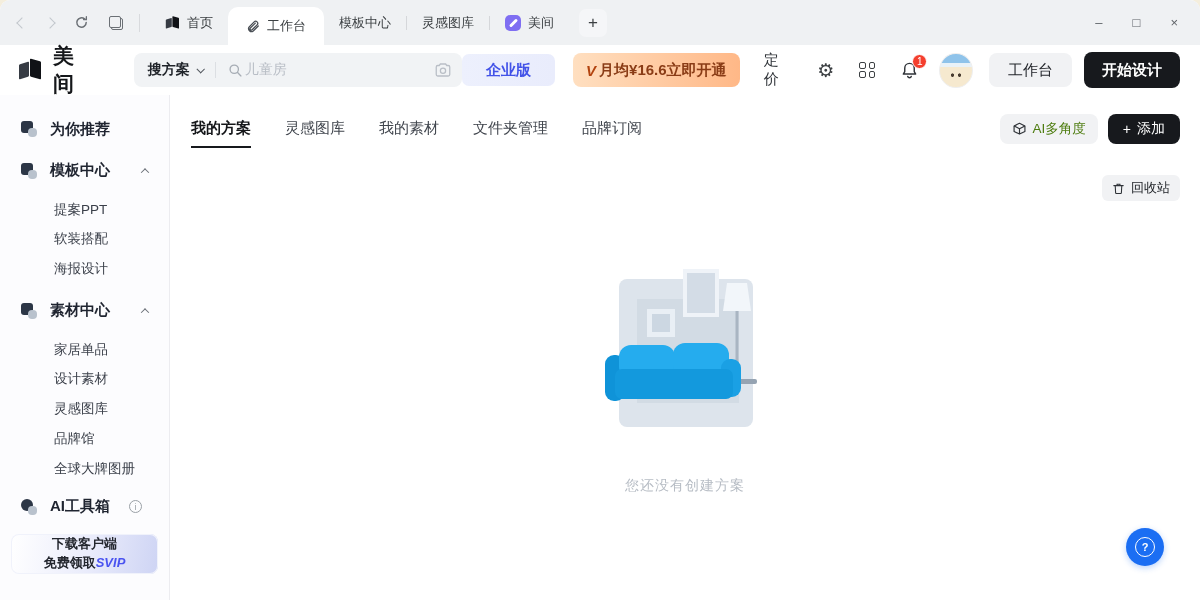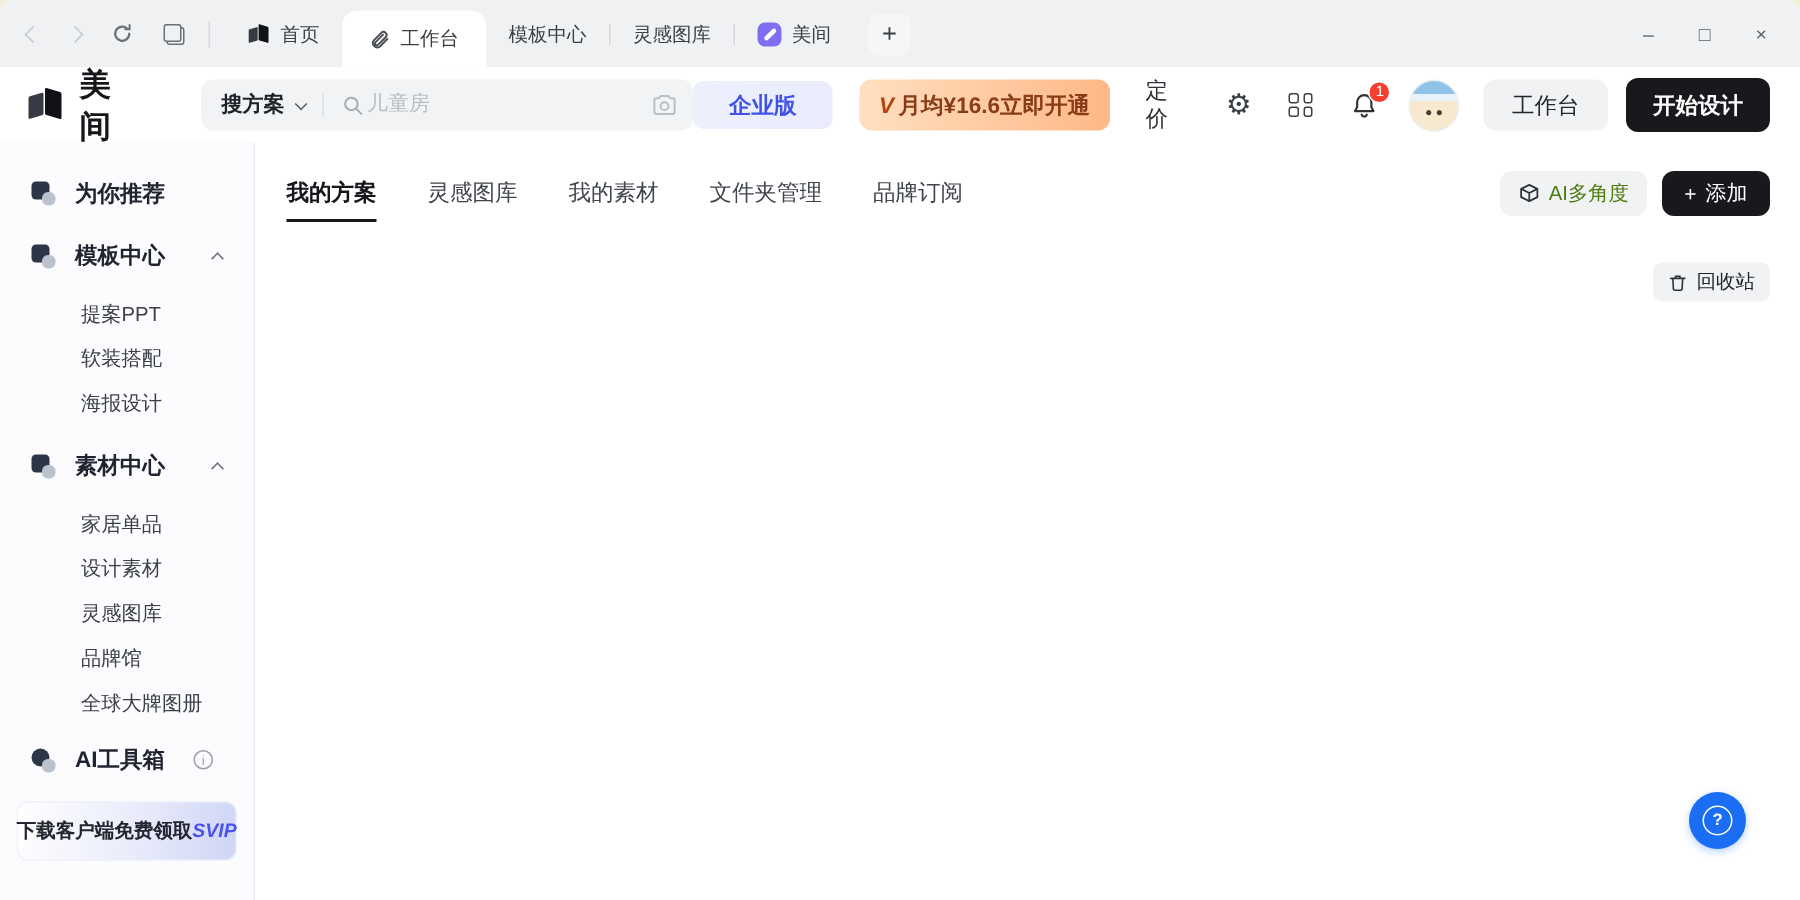--- a/index.html
+++ b/index.html
@@ -68,21 +68,21 @@
   .bodyrow { display: flex; height: 505px; }
   .sidebar { width: 170px; background: #fcfcfe; border-right: 1px solid #ececf0; display: flex; flex-direction: column; padding-top: 20px; flex: 0 0 auto; }
   .side-item { display: flex; align-items: center; gap: 13px; padding-left: 21px; height: 30px; margin-bottom: 13px; font-size: 15px; font-weight: 700; color: #1f2430; cursor: pointer; }
   .side-sub { padding-left: 54px; height: 24px; margin-bottom: 7px; font-size: 13.5px; font-weight: 400; color: #3a3f49; display: flex; align-items: center; cursor: pointer; }
   .sicon { width: 16px; height: 16px; position: relative; flex: 0 0 auto; }
   .sicon .a { position: absolute; left: 0; top: 0; width: 12px; height: 12px; background: #2c3646; border-radius: 3px; }
   .sicon .b { position: absolute; right: 0; bottom: 0; width: 9px; height: 9px; background: #b9c2cd; border-radius: 4px; }
   .chev-up { width: 6px; height: 6px; border-right: 1.5px solid #6a6f77; border-bottom: 1.5px solid #6a6f77; transform: rotate(-135deg) translate(-1px,-1px); margin-left: auto; margin-right: 21px; }
   .info-ic { width: 13px; height: 13px; border: 1px solid #9aa0a6; border-radius: 50%; margin-left: 6px; position: relative; }
   .info-ic::after { content: "i"; position: absolute; left: 0; right: 0; top: 0.5px; text-align: center; font-size: 9px; color: #9aa0a6; font-weight: 400; font-style: normal; }
-  .side-banner { margin: auto 11px 26px 11px; height: 42px; border-radius: 8px; display: flex; flex-direction: row; align-items: center; justify-content: center; line-height: 1.45; font-size: 13px; font-weight: 700; color: #23262e; cursor: pointer;
+  .side-banner { margin: auto 11px 26px 11px; height: 42px; border-radius: 8px; display: flex; flex-direction: column; align-items: center; justify-content: center; line-height: 1.45; font-size: 13px; font-weight: 700; color: #23262e; cursor: pointer;
     background: linear-gradient(100deg, #ffffff 0%, #e9ebfb 55%, #ced4f4 100%);
     box-shadow: inset 0 0 0 1px #f0f2fb; }
   .svip { color: #4a53f0; font-style: italic; }
 
   
   .main { flex: 1; position: relative; background: #fff; padding: 24px 20px 0 21px; }
   .tabs-row { display: flex; align-items: flex-start; gap: 34px; }
   .mtab { font-size: 15px; color: #40454d; padding-bottom: 10px; position: relative; cursor: pointer; }
   .mtab.active { color: #15171a; font-weight: 700; }
   .mtab.active::after { content: ""; position: absolute; left: 0; right: 0; bottom: 0; height: 2.5px; background: #17191d; }
@@ -311,19 +311,38 @@
       </div>
 
       <div class="btn btn-recycle">
         <svg width="13" height="13" viewBox="0 0 18 18" fill="none" stroke="#2f3338" stroke-width="1.5" stroke-linecap="round">
           <path d="M2.5 5h13M7 5V3h4v2"></path>
             <path d="M4.5 5.5 5 15a1 1 0 0 0 1 .9h6a1 1 0 0 0 1-.9l.5-9.5"></path>
         </svg>
         <span>回收站</span>
       </div>
 
+      <div class="empty">
+        <svg width="160" height="170" viewBox="0 0 160 170">
+          <rect x="14" y="12" width="134" height="148" rx="8" fill="#dde4ec"></rect>
+          <rect x="32" y="32" width="102" height="104" fill="#c9d4df" opacity="0.55"></rect>
+          <rect x="42" y="42" width="28" height="28" fill="#e9eff5"></rect>
+          <rect x="47" y="47" width="18" height="18" fill="#ccd7e2"></rect>
+          <rect x="78" y="2" width="36" height="48" fill="#eff3f8"></rect>
+          <rect x="82" y="6" width="28" height="40" fill="#d3dce6"></rect>
+          <polygon points="122,16 142,16 146,44 118,44" fill="#f2f6fa"></polygon>
+          <rect x="130.5" y="44" width="3" height="70" fill="#a9b5c2"></rect>
+          <rect x="112" y="112" width="40" height="5" rx="2" fill="#95a3b2"></rect>
+          <rect x="0" y="88" width="20" height="46" rx="9" fill="#0f93d8"></rect>
+          <rect x="14" y="78" width="56" height="34" rx="12" fill="#25acee"></rect>
+          <rect x="68" y="76" width="56" height="34" rx="12" fill="#25acee"></rect>
+          <rect x="116" y="92" width="20" height="38" rx="9" fill="#1aa0e4"></rect>
+          <rect x="10" y="102" width="118" height="30" rx="7" fill="#1399dd"></rect>
+        </svg>
+        <div class="empty-text">您还没有创建方案</div>
+      </div>
 
       <div class="help-fab">
         <span class="help-ring">?</span>
       </div>
     </div>
   </div>
 </div>
 
 </body></html>

